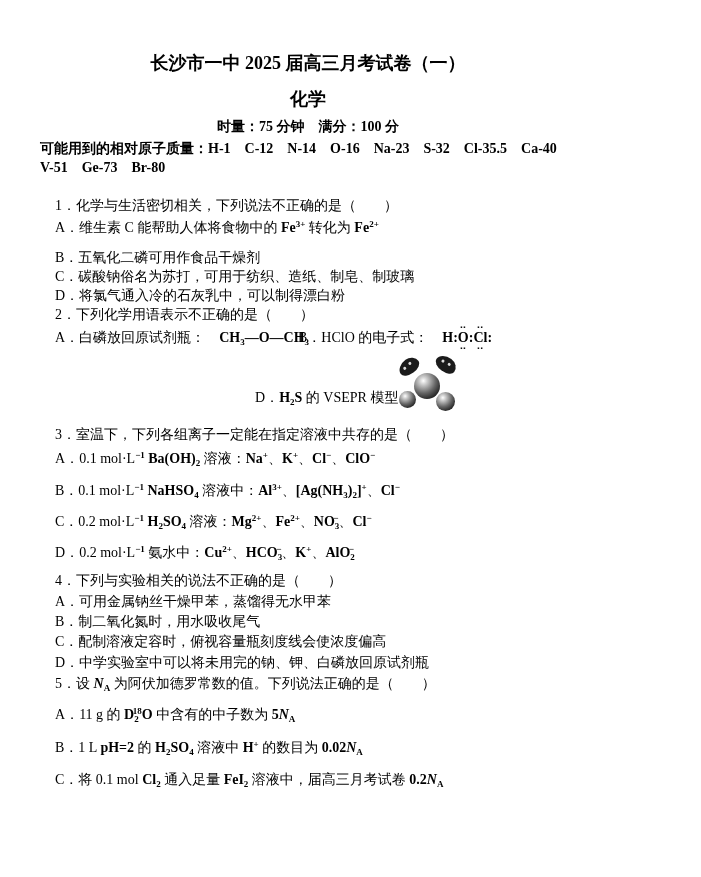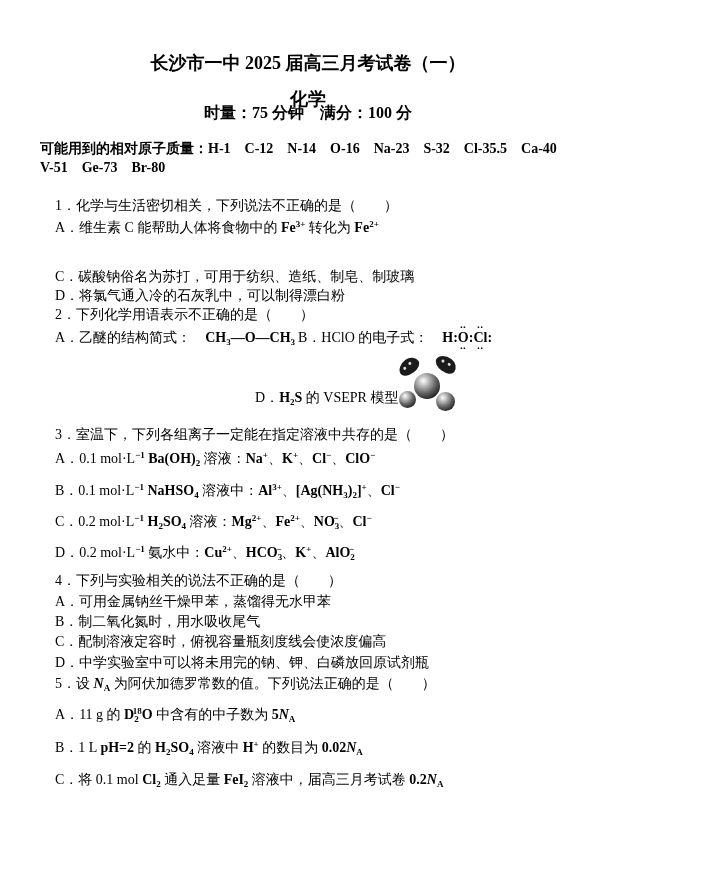--- a/index.html
+++ b/index.html
@@ -35,32 +35,33 @@
   .lobe i{position:absolute;width:3px;height:3px;border-radius:50%;background:#dcdcdc;top:5px;left:5px;}
   .lobe i + i{left:12px;top:4px;}
 </style>
 </head>
 <body>
 
 <div id="page">
 
   <div class="line center bold" style="top:52px;font-size:18px">长沙市一中 2025 届高三月考试卷（一）</div>
   <div class="line center bold" style="top:88px;font-size:18px">化学</div>
-  <div class="line center bold" style="top:103px;font-size:16px">时量：75 分钟　满分：100 分</div>
+  <div class="line center bold" style="top:118px;font-size:14px">时量：75 分钟　满分：100 分</div>
 
   <div class="line bold" style="left:40px;top:140px">可能用到的相对原子质量：H-1　C-12　N-14　O-16　Na-23　S-32　Cl-35.5　Ca-40</div>
   <div class="line bold" style="left:40px;top:159px">V-51　Ge-73　Br-80</div>
 
   <div class="line" style="left:55px;top:197px">1．化学与生活密切相关，下列说法不正确的是（　　）</div>
   <div class="line" style="left:55px;top:219px"><span>A．维生素 C 能帮助人体将食物中的 </span><span class="f">Fe</span><span class="sp">3+</span><span> 转化为 </span><span class="f">Fe</span><span class="sp">2+</span></div>
+  <div class="line" style="left:55px;top:249px">B．五氧化二磷可用作食品干燥剂</div>
   <div class="line" style="left:55px;top:268px">C．碳酸钠俗名为苏打，可用于纺织、造纸、制皂、制玻璃</div>
   <div class="line" style="left:55px;top:287px">D．将氯气通入冷的石灰乳中，可以制得漂白粉</div>
 
   <div class="line" style="left:55px;top:306px">2．下列化学用语表示不正确的是（　　）</div>
-  <div class="line" style="left:55px;top:329px"><span>A．乙醚的结构简式：　</span><span class="f">CH</span><span class="sb">3</span><span class="f">—O—CH</span><span class="sb">3</span></div>
+  <div class="line" style="left:55px;top:329px"><span>A．白磷放回原试剂瓶：　</span><span class="f">CH</span><span class="sb">3</span><span class="f">—O—CH</span><span class="sb">3</span></div>
   <div class="line" style="left:298px;top:329px"><span>B．HClO 的电子式：　</span><span class="f">H:</span><span class="dw"><span class="dt">▪▪</span><span class="f">O</span><span class="db2">▪▪</span></span><span class="f">:</span><span class="dw"><span class="dt">▪▪</span><span class="f">Cl</span><span class="db2">▪▪</span></span><span class="f">:</span></div>
   <div class="line" style="left:255px;top:389px"><span>D．</span><span class="f">H</span><span class="sb">2</span><span class="f">S</span><span> 的 VSEPR 模型：</span></div>
 
   <div class="model">
     <div class="lobe lobe-l">
         <i></i>
         <i></i>
       </div>
     <div class="lobe lobe-r">
         <i></i>

